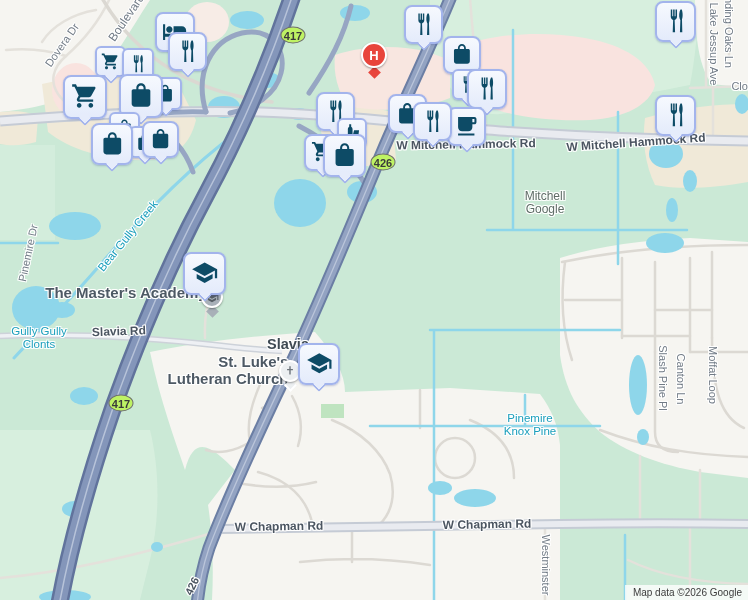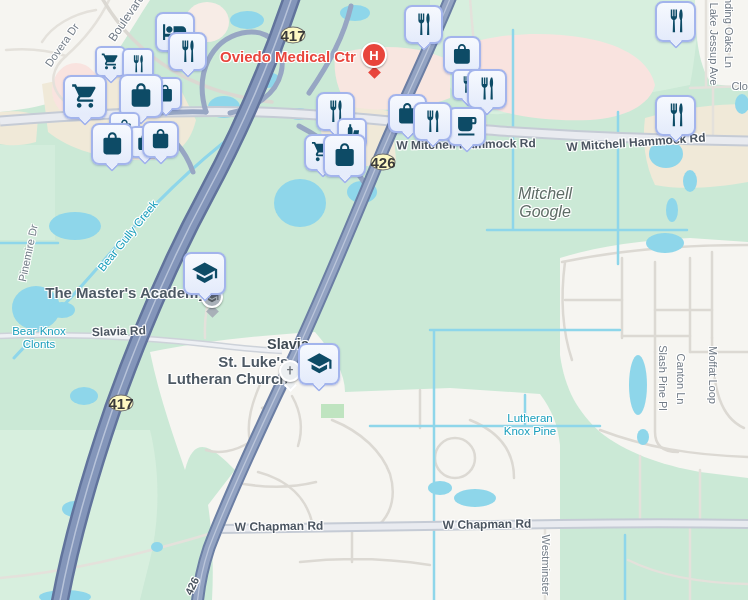--- a/index.html
+++ b/index.html
@@ -17,21 +17,21 @@
   .res{stroke:#dcd9d3;stroke-width:2.5;fill:none;stroke-linecap:round;}
   .ramp{stroke:#97a6c3;stroke-width:5;fill:none;stroke-linecap:round;}
   
   .map-label{position:absolute;white-space:nowrap;transform-origin:center;line-height:1.12;text-align:center;
     text-shadow:-1px -1px 0 rgba(255,255,255,.95),1px -1px 0 rgba(255,255,255,.95),-1px 1px 0 rgba(255,255,255,.95),1px 1px 0 rgba(255,255,255,.95),0 1px 0 rgba(255,255,255,.95),0 -1px 0 rgba(255,255,255,.95);}
   .street{font-size:11px;color:var(--label-street,#717b86);}
   .lg{font-size:12px;}
   .road{font-size:12px;font-weight:bold;color:var(--label-road,#4b5561);}
   .small{font-size:11px;}
   .water{font-size:11.5px;color:var(--label-water,#1b9fbc);}
-  .area{font-size:16px;font-style:italic;color:var(--label-area,#5e6c66);}
+  .area{font-size:12px;color:var(--label-area,#5e6c66);}
   .poi{font-size:15px;font-weight:bold;color:var(--label-poi,#4d5964);}
   .right{text-align:right;}
   .med{color:var(--hospital-red,#e2443a);font-weight:bold;}
   .locality{font-size:14.5px;font-weight:bold;color:#3f4a53;}
   
   .pin{position:absolute;background:linear-gradient(180deg,#f6f9fe 0%,#e4ebfb 100%);
     border:2px solid var(--pin-border,#a3b4ec);border-radius:8px;box-shadow:0 1px 2px rgba(60,80,160,.3);box-sizing:border-box;}
   .pin::after{content:"";position:absolute;left:50%;bottom:-7px;width:10px;height:10px;margin-left:-5px;
     transform:rotate(45deg);background:#e6ecfb;border-right:2px solid var(--pin-border,#a3b4ec);
     border-bottom:2px solid var(--pin-border,#a3b4ec);border-radius:2px;box-sizing:border-box;}
@@ -43,23 +43,23 @@
   .marker .tail{position:absolute;left:50%;width:9px;height:9px;margin-left:-4.5px;transform:rotate(45deg);}
   .marker-hospital .disc{width:26px;height:26px;background:var(--hospital-red,#e8453c);color:#fff;font-size:13px;font-weight:bold;}
   .marker-hospital .tail{background:var(--hospital-red,#e8453c);bottom:-9px;}
   .marker-church .disc{width:22px;height:22px;background:#eceff1;}
   .marker-church .tail{background:#eceff1;bottom:-8px;border-right:2px solid #fff;border-bottom:2px solid #fff;box-sizing:border-box;}
   .marker-church svg{width:14px;height:14px;fill:#6d757c;}
   .marker-poi-dot .disc{width:22px;height:22px;background:#a8b0b8;}
   .marker-poi-dot .tail{background:#a8b0b8;bottom:-8px;}
   .marker-poi-dot svg{width:14px;height:14px;fill:#565d64;}
   
-  .shield{position:absolute;transform:translate(-50%,-50%);width:25px;height:17px;background:#fef9c3;
+  .shield{position:absolute;transform:translate(-50%,-50%);width:25px;height:17px;background:#bef264;
     border:1.5px solid #6e6e6e;border-radius:50%;display:flex;align-items:center;justify-content:center;
-    font-size:15px;font-weight:bold;color:#3a3a3a;box-sizing:border-box;}
+    font-size:11px;font-weight:bold;color:#3a3a3a;box-sizing:border-box;}
   
   #google-logo{position:absolute;left:8px;bottom:5px;z-index:10;color:#fff;font-size:21px;font-weight:bold;
     letter-spacing:.5px;text-shadow:0 1px 3px rgba(0,0,0,.55),0 0 2px rgba(0,0,0,.4);}
   #attribution{position:absolute;right:0;bottom:0;z-index:10;background:rgba(255,255,255,.78);
     font-size:10px;color:#3c3c3c;padding:2px 6px 2px 8px;}
 </style>
 </head>
 <body>
 
 <div id="map-canvas">
@@ -216,40 +216,37 @@
       <div class="map-label road" style="left: 487px; top: 525px; transform: translate(-50%, -50%) rotate(-1deg);">
         <div>W Chapman Rd</div>
       </div>
       <div class="map-label road small" style="left: 192px; top: 586px; transform: translate(-50%, -50%) rotate(-64deg);">
         <div>426</div>
       </div>
       <div class="map-label water" style="left: 128px; top: 236px; transform: translate(-50%, -50%) rotate(-51deg);">
         <div>Bear Gully Creek</div>
       </div>
       <div class="map-label water" style="left: 39px; top: 338px; transform: translate(-50%, -50%) rotate(0deg);">
-        <div>Bear Knox</div>
+        <div>Gully Gully</div>
         <div>Clonts</div>
       </div>
       <div class="map-label water" style="left: 530px; top: 425px; transform: translate(-50%, -50%) rotate(0deg);">
-        <div>Lutheran</div>
+        <div>Pinemire</div>
         <div>Knox Pine</div>
       </div>
       <div class="map-label area" style="left: 545px; top: 203px; transform: translate(-50%, -50%) rotate(0deg);">
         <div>Mitchell</div>
         <div>Google</div>
       </div>
       <div class="map-label poi" style="left: 126px; top: 293px; transform: translate(-50%, -50%) rotate(0deg);">
         <div>The Master's Academy</div>
       </div>
       <div class="map-label poi right" style="left: 228px; top: 371px; transform: translate(-50%, -50%) rotate(0deg);">
         <div>St. Luke's</div>
         <div>Lutheran Church</div>
-      </div>
-      <div class="map-label poi med" style="left: 288px; top: 57px; transform: translate(-50%, -50%) rotate(0deg);">
-        <div>Oviedo Medical Ctr</div>
       </div>
       <div class="map-label locality" style="left: 288px; top: 344px; transform: translate(-50%, -50%) rotate(0deg);">
         <div>Slavia</div>
       </div>
     </div>
   <div id="shields-layer" class="layer">
       <div class="shield" style="left: 293px; top: 35px;">417</div>
       <div class="shield" style="left: 383px; top: 162px;">426</div>
       <div class="shield" style="left: 121px; top: 403px;">417</div>
     </div>
@@ -401,13 +398,14 @@
           <path d="M5,13.18 v4 L12,21 l7,-3.82 v-4 L12,17 Z M12,3 L1,9 l11,6 9,-4.91 V17 h2 V9 Z" fill-rule="evenodd"></path>
         </svg>
       </div>
       <div class="pin" style="left: 298px; top: 343px; width: 42px; height: 42px; pointer-events: auto;">
         <svg viewBox="0 0 24 24">
           <path d="M5,13.18 v4 L12,21 l7,-3.82 v-4 L12,17 Z M12,3 L1,9 l11,6 9,-4.91 V17 h2 V9 Z" fill-rule="evenodd"></path>
         </svg>
       </div>
     </div>
 
+  <div id="attribution">Map data ©2026 Google</div>
 </div>
 
 </body></html>

